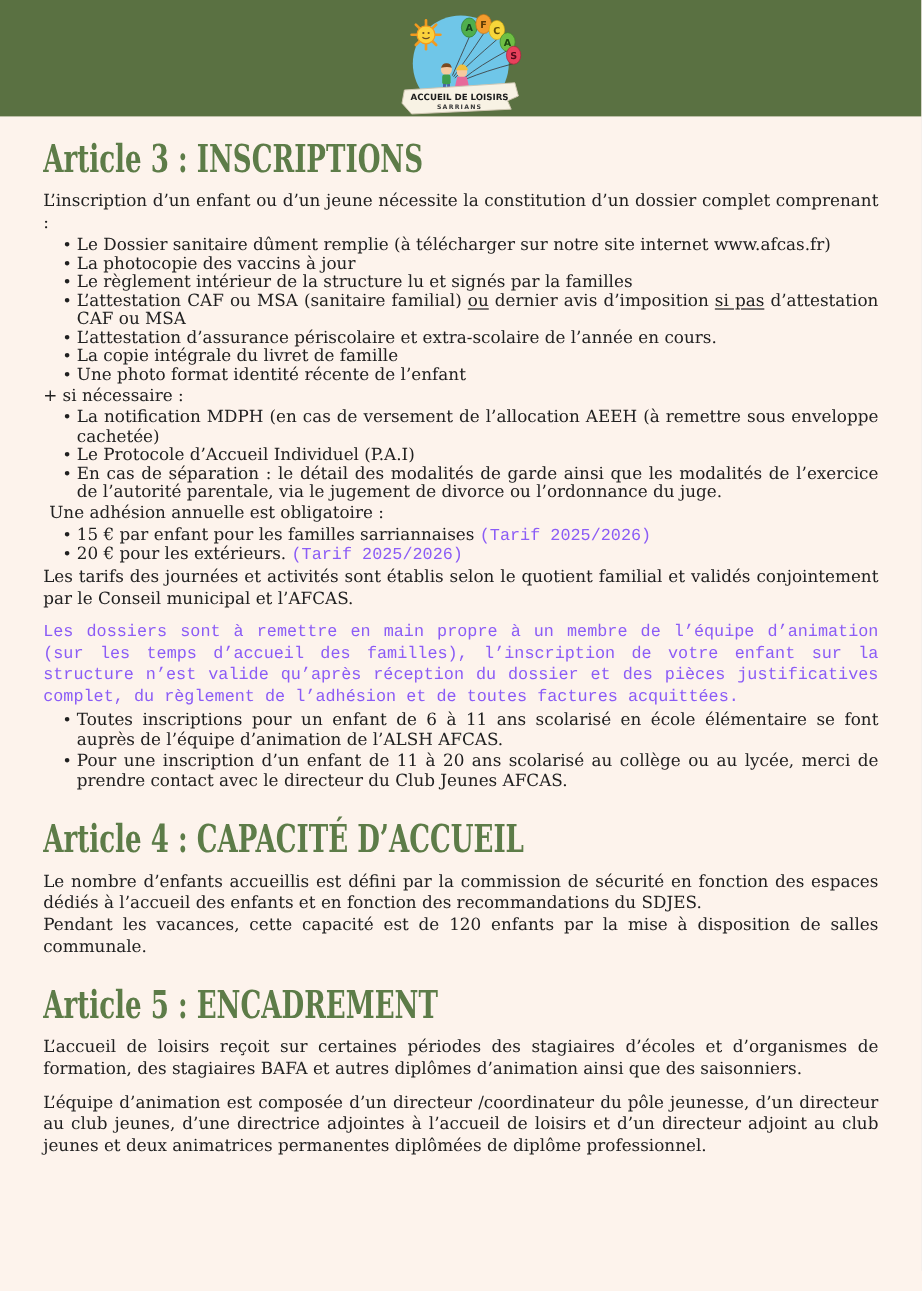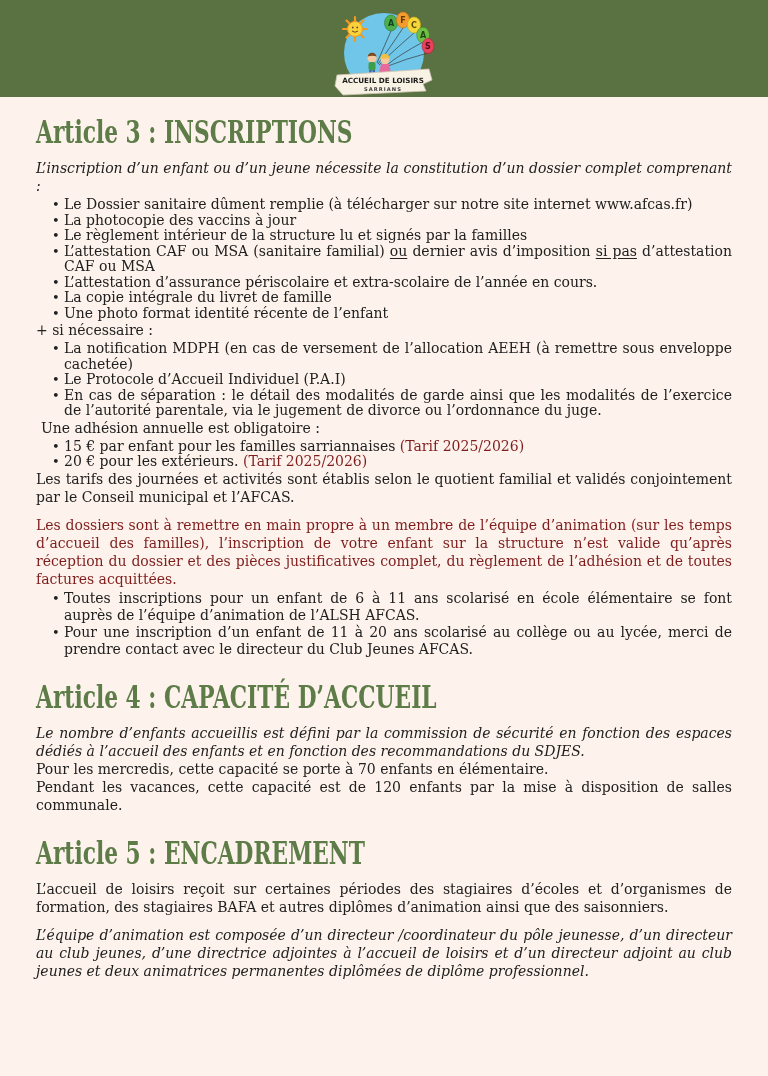--- a/index.html
+++ b/index.html
@@ -59,24 +59,24 @@
     margin:0;
   }
   ul.doc-list li::before{
     content:"•";
     position:absolute;
     left:0;top:0;
     font-size:13px;
   }
   ul.spaced li{line-height:17px;}
   .u{text-decoration:underline;text-underline-offset:2px;}
-  .red{color:#7f1d1d;}
+  .red{color:#8b5cf6;font-family:Liberation Mono, monospace;}
   .lead-space{padding-left:5px;}
   .mt12{margin-top:12px;}
-  .mt16{margin-top:16px;font-style:italic;}
+  .mt16{margin-top:16px;}
 </style>
 </head>
 <body>
 
 <div class="page">
 
   <header class="band">
     <div class="logo">
       <svg viewBox="0 0 106 96" width="106" height="96">
 
@@ -174,21 +174,20 @@
     <p class="para j red mt12">Les dossiers sont à remettre en main propre à un membre de l’équipe d’animation (sur les temps d’accueil des familles), l’inscription de votre enfant sur la structure n’est valide qu’après réception du dossier et des pièces justificatives complet, du  règlement de l’adhésion et de toutes factures acquittées.</p>
 
     <ul class="doc-list spaced mt12">
       <li class="j"><span>Toutes inscriptions pour un enfant de 6 à 11 ans scolarisé en école élémentaire se font auprès de l’équipe d’animation de l’ALSH AFCAS.</span></li>
       <li class="j"><span>Pour une inscription d’un enfant de 11 à 20 ans scolarisé au collège ou au lycée, merci de prendre contact avec le directeur du Club Jeunes AFCAS.</span></li>
     </ul>
 
     <h1 class="article-title" style="margin-top:22px;">Article 4 : CAPACITÉ D’ACCUEIL</h1>
 
     <p class="para j mt16">Le nombre d’enfants accueillis est défini par la commission de sécurité en fonction des espaces dédiés à l’accueil des enfants et en fonction des recommandations du SDJES.</p>
-    <p class="para tight">Pour les mercredis, cette capacité se porte à 70 enfants en élémentaire.</p>
     <p class="para tight j">Pendant les vacances, cette capacité est de 120 enfants par la mise à disposition de salles communale.</p>
 
     <h1 class="article-title" style="margin-top:22px;">Article 5 : ENCADREMENT</h1>
 
     <p class="para j mt12">L’accueil de loisirs reçoit sur certaines périodes des stagiaires d’écoles et d’organismes de formation, des stagiaires BAFA et autres diplômes d’animation ainsi que des saisonniers.</p>
     <p class="para j mt16">L’équipe d’animation est composée d’un directeur /coordinateur du pôle jeunesse, d’un directeur au club jeunes, d’une directrice adjointes à l’accueil de loisirs et d’un directeur adjoint au club jeunes et deux animatrices permanentes diplômées de diplôme professionnel.</p>
 
   </main>
 </div>
 

